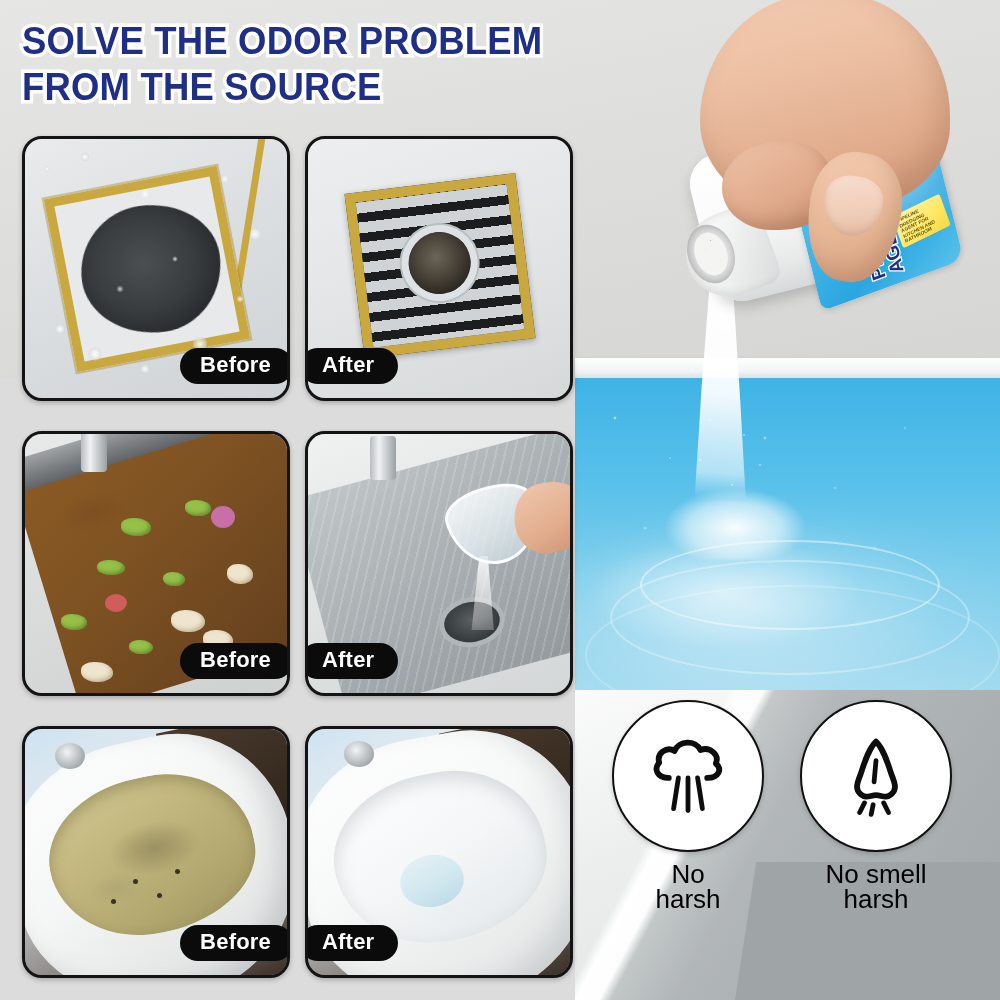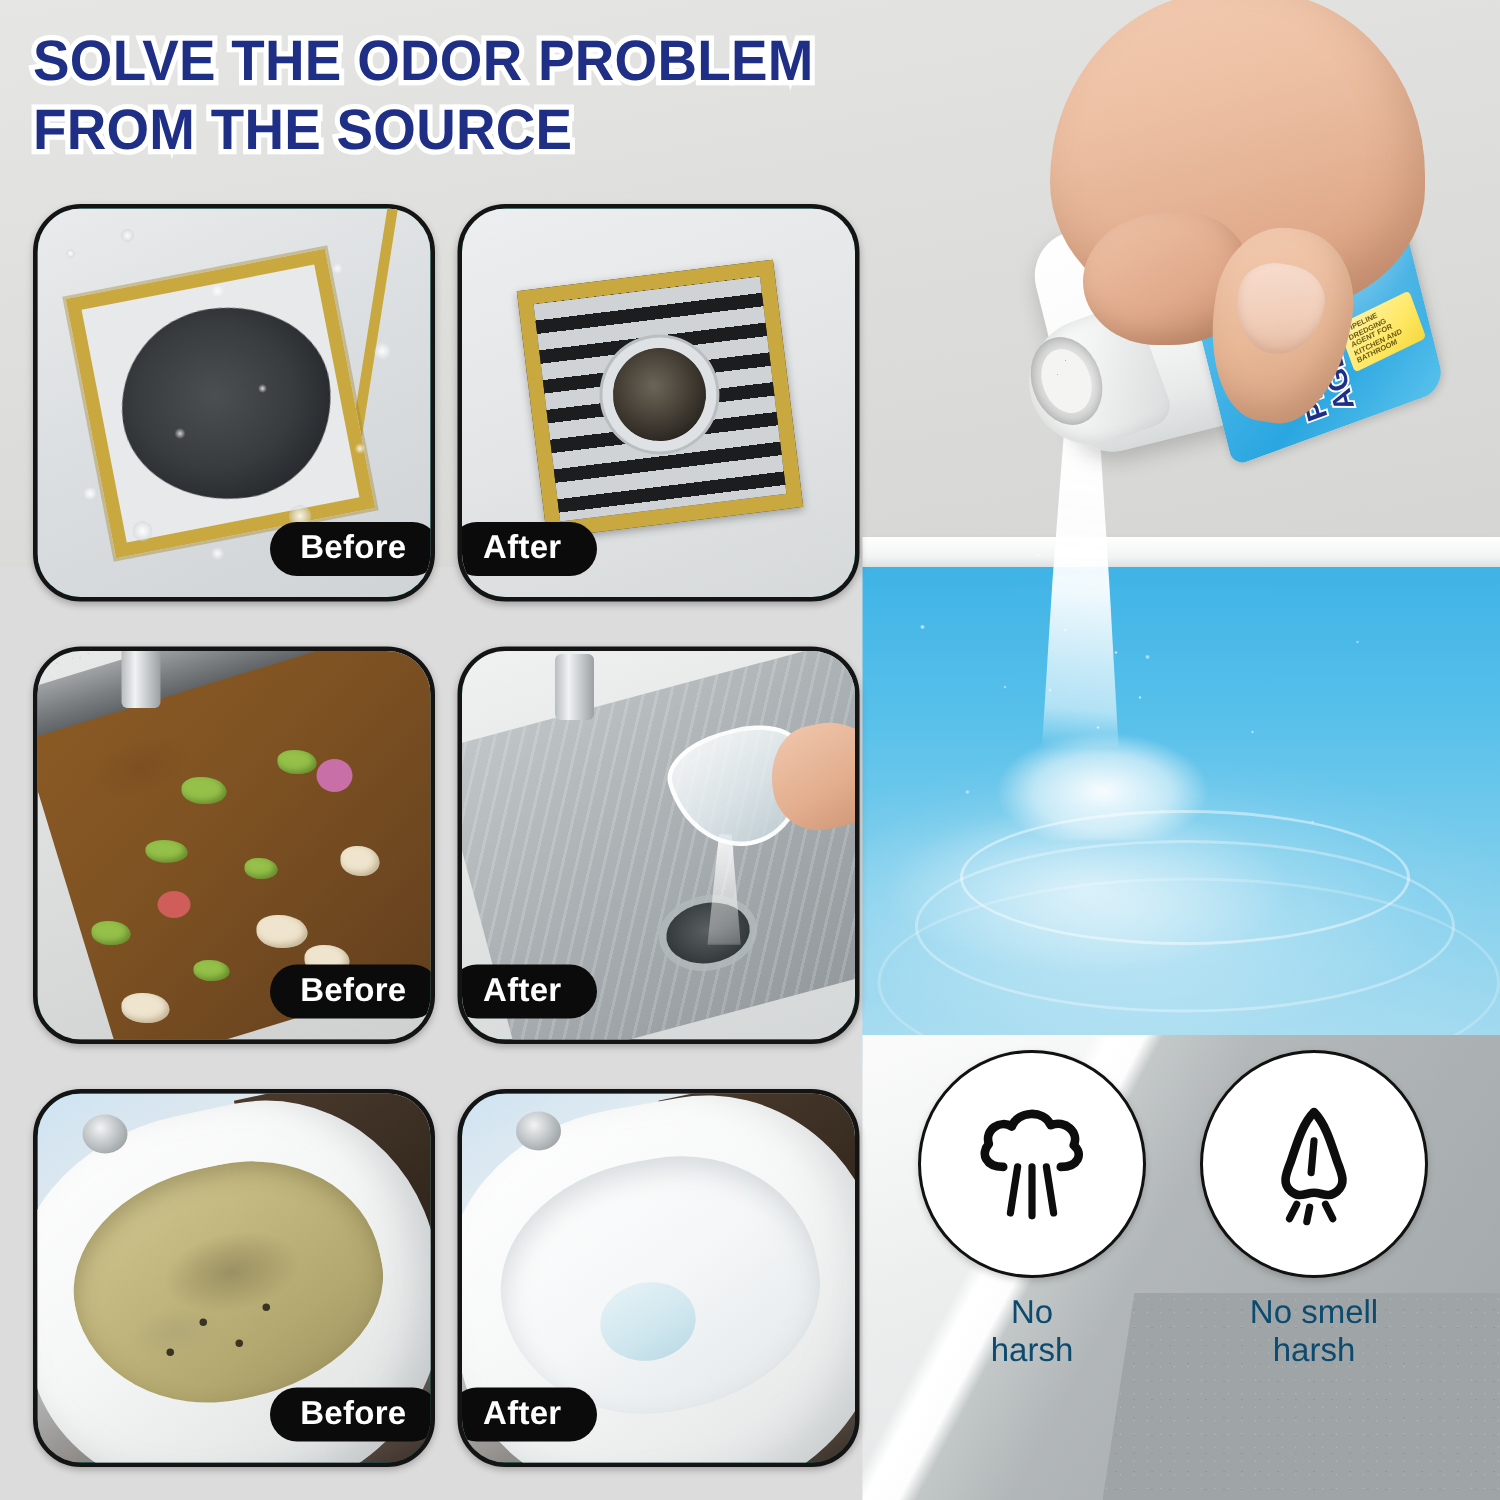--- a/index.html
+++ b/index.html
@@ -236,22 +236,22 @@
     text-shadow:0 1px 0 rgba(255,255,255,.9);
     transform:scaleX(.96); transform-origin:left top;
   }
   .headline span{ display:block; }
 
   
   .grid{ position:absolute; left:22px; top:136px; width:552px; }
   .row{ display:flex; gap:15px; margin-bottom:30px; }
   .panel{
     position:relative; width:268px; height:265px;
-    border:3px solid #141414; border-radius:32px;
-    overflow:hidden; background:#0f766e;
+    border:3px solid #141414; border-radius:20px;
+    overflow:hidden; background:#737373;
     box-shadow:0 2px 5px rgba(0,0,0,.25);
     padding-left:45px;
   }
   .row3 .panel{ height:252px; }
   .pill{
     position:absolute; bottom:14px; right:-6px;
     background:#0b0b0b; color:#fff;
     font-size:22px; font-weight:bold;
     padding:4px 22px 6px 20px;
     border-radius:22px;
@@ -447,21 +447,21 @@
   
   .badges{ position:absolute; left:612px; top:700px; width:380px; display:flex; gap:36px; }
   .badge{ width:152px; text-align:center; }
   .badge-circle{
     width:152px; height:152px; border-radius:50%;
     background:#ffffff; border:2px solid #111;
     display:flex; align-items:center; justify-content:center;
     box-shadow:0 2px 5px rgba(0,0,0,.18);
   }
   .badge-label{
-    margin-top:10px; font-size:22px; line-height:25px; color:#0c4a6e;
+    margin-top:10px; font-size:26px; line-height:25px; color:#000000;
   }
 </style>
 </head>
 <body>
 
 <div class="scene">
   <div class="wall"></div>
   <div class="floor-strip"></div>
   <div class="tub-rim"></div>
   <div class="water"></div>

